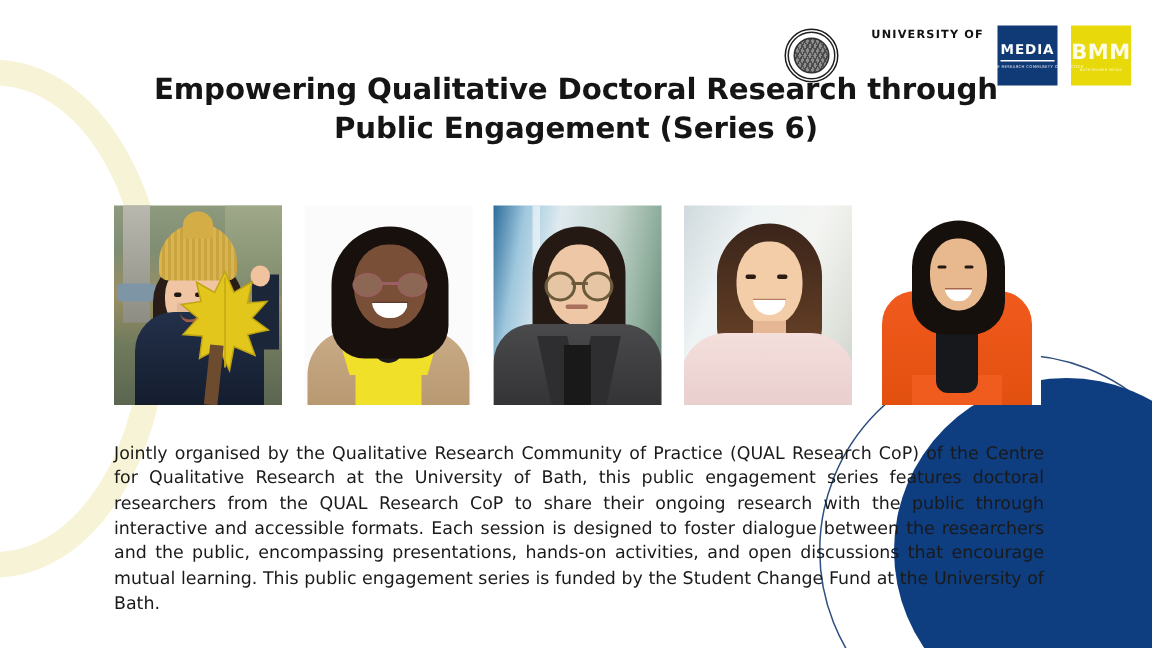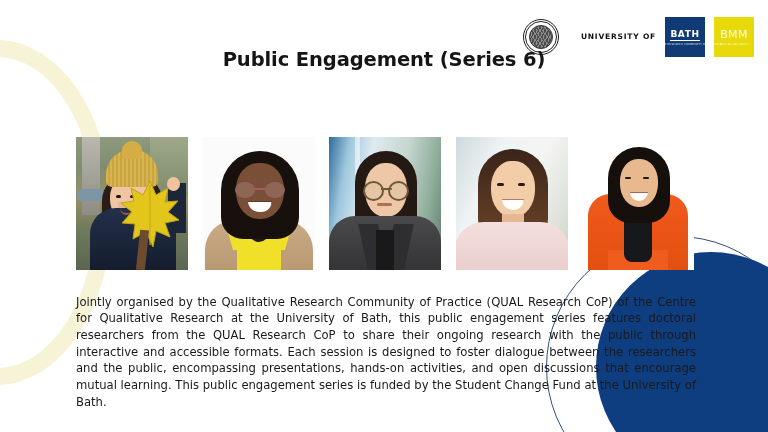--- a/index.html
+++ b/index.html
@@ -57,21 +57,20 @@
   .logo-bar {
     position: absolute;
     top: 17px;
     right: 14px;
     display: flex;
     align-items: center;
     gap: 9px;
   }
   .bath-logo {
     display: flex;
-    align-items: center;
     gap: 22px;
   }
   .bath-crest {
     width: 34px;
     height: 34px;
     border-radius: 50%;
     background: #ffffff;
     border: 1.6px solid #1a1a1a;
     position: relative;
     overflow: hidden;
@@ -150,22 +149,22 @@
     width: 40px;
     height: 40px;
     background: #e8d90b;
     display: flex;
     flex-direction: column;
     align-items: center;
     justify-content: center;
     color: #fdfce6;
   }
   .bmm-logo .bmm-main {
-    font-size: 11px;
-    font-weight: 400;
+    font-size: 14px;
+    font-weight: 700;
     letter-spacing: 0.4px;
   }
   .bmm-logo .bmm-sub {
     font-size: 2.4px;
     letter-spacing: 0.2px;
     margin-top: 2px;
     opacity: 0.9;
     white-space: nowrap;
   }
 
@@ -473,32 +472,33 @@
   <div class="logo-bar">
 
     <div class="bath-logo">
       <div class="bath-crest"></div>
       <div class="bath-word">
         <span class="univ">UNIVERSITY OF</span>
       </div>
     </div>
 
     <div class="qual-logo">
-      <span class="qual-main">BATH</span>
+      <span class="qual-main">MEDIA</span>
       <span class="qual-sub">QUALITATIVE RESEARCH COMMUNITY OF PRACTICE</span>
     </div>
 
     <div class="bmm-logo">
       <span class="bmm-main">BMM</span>
       <span class="bmm-sub">BATH MILNER MEDIA</span>
     </div>
 
   </div>
 
   <div class="title">
+    <span class="line">Empowering Qualitative Doctoral Research through</span>
     <span class="line">Public Engagement (Series 6)</span>
   </div>
 
   <div class="photo-strip">
 
     <div class="photo p1">
       <div class="bg-tree-a"></div>
       <div class="bg-tree-b"></div>
       <div class="car"></div>
       <div class="hair"></div>

